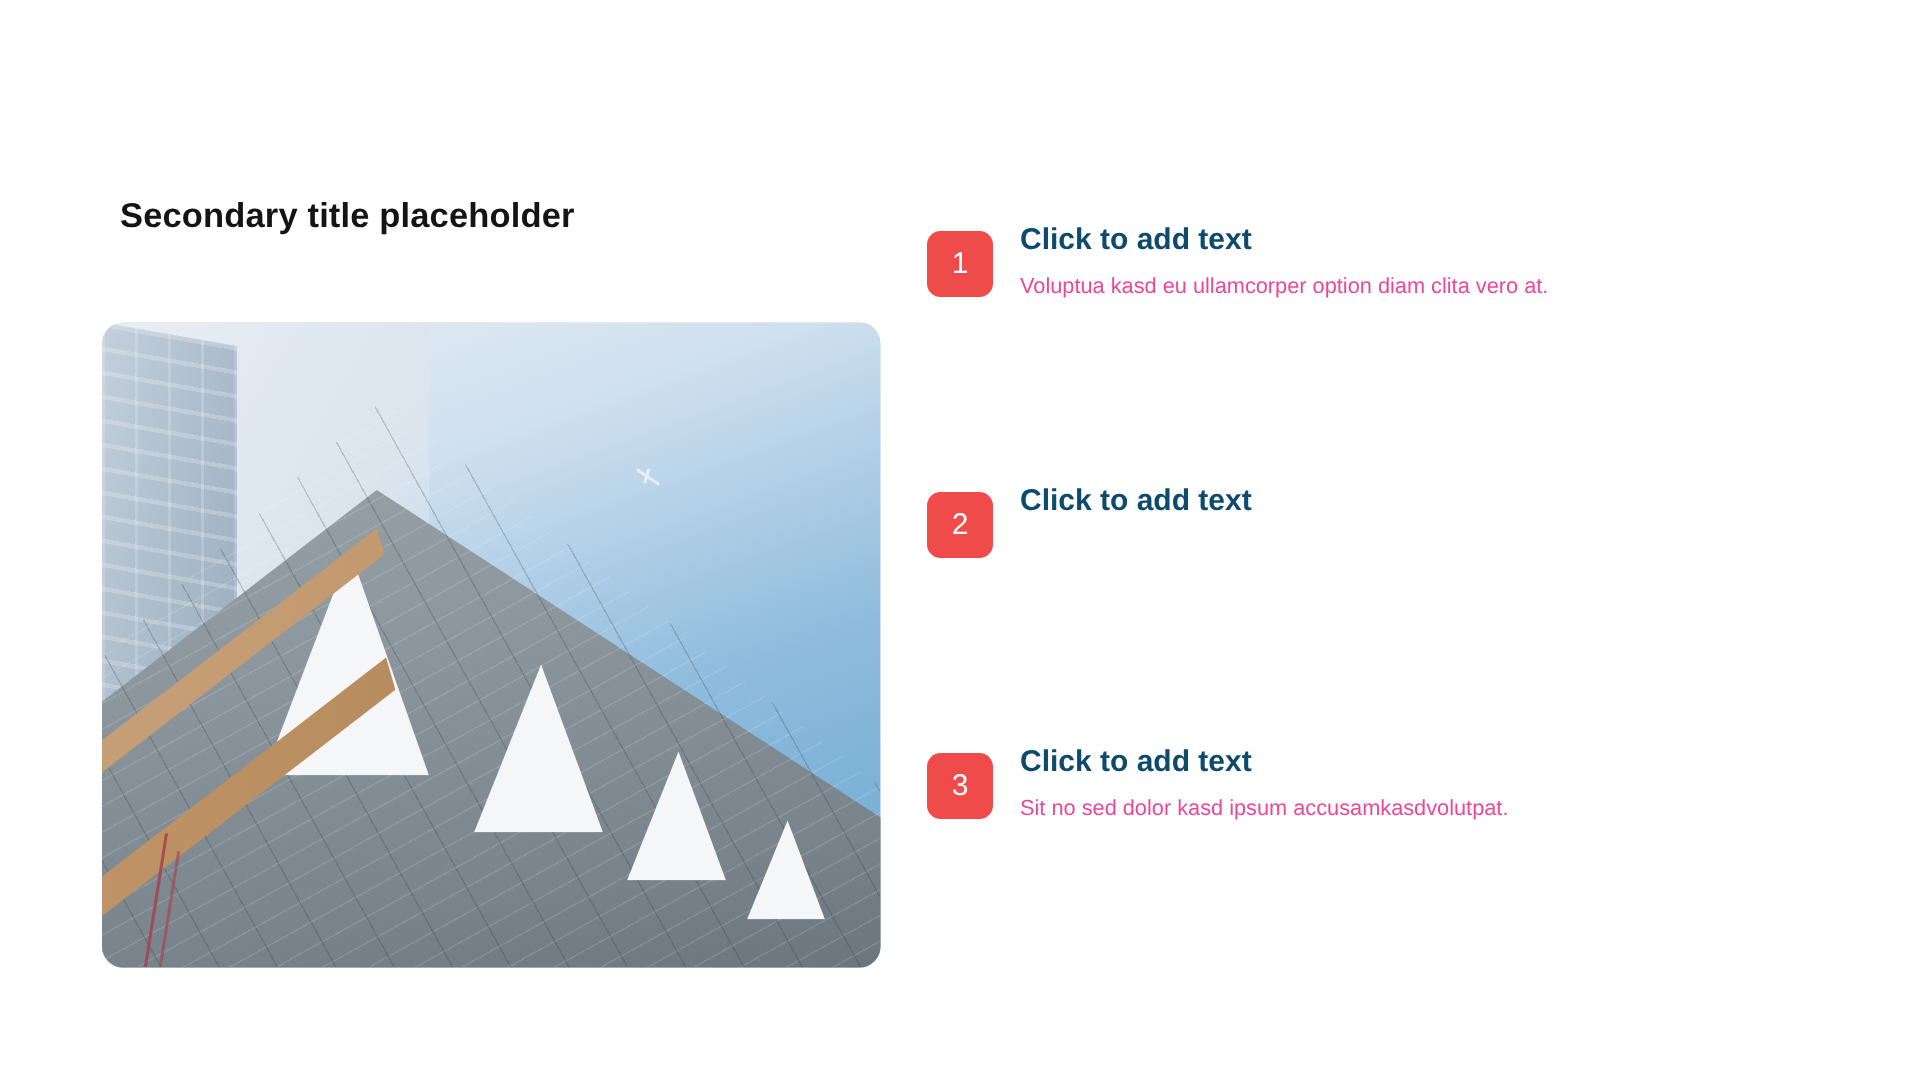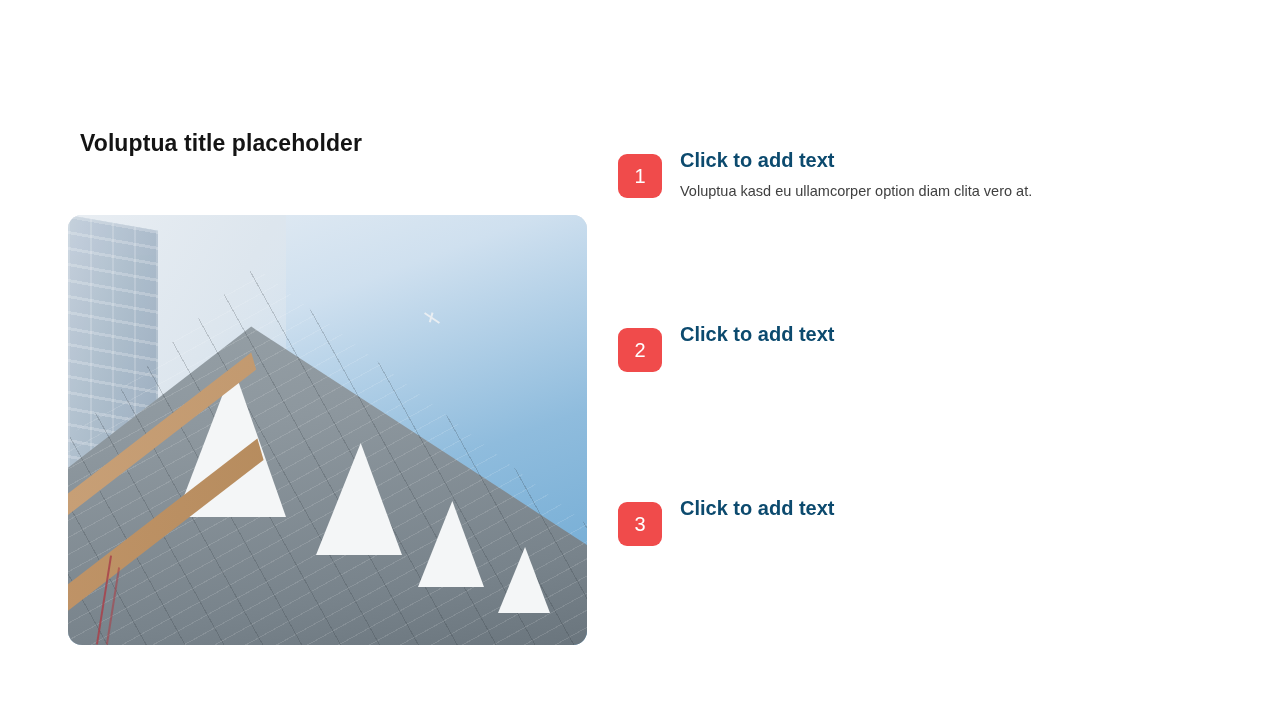--- a/index.html
+++ b/index.html
@@ -216,31 +216,31 @@
     margin: 0;
     font-size: 20px;
     font-weight: bold;
     color: #0c4a6e;
     line-height: 1.25;
   }
 
   .item-body {
     margin: 8px 0 0 0;
     font-size: 14.5px;
-    color: #404040;
+    color: #ec4899;
     line-height: 1.4;
   }
 </style>
 </head>
 <body>
 
 <div class="slide">
 
   <div class="left-col">
-    <h2 class="secondary-title">Voluptua title placeholder</h2>
+    <h2 class="secondary-title">Secondary title placeholder</h2>
   </div>
 
   <div class="photo-frame">
     <div class="sky"></div>
     <div class="sky-left-haze"></div>
     <div class="tower"></div>
     <div class="facade"></div>
     <div class="facade-lines"></div>
     <div class="facade-lines2"></div>
     <div class="crown">
@@ -265,16 +265,17 @@
     </div>
 
     <div class="item">
       <div class="badge">2</div>
       <h3 class="item-title">Click to add text</h3>
     </div>
 
     <div class="item">
       <div class="badge">3</div>
       <h3 class="item-title">Click to add text</h3>
+      <p class="item-body">Sit no sed dolor kasd ipsum accusamkasdvolutpat.</p>
     </div>
 
   </div>
 </div>
 
 </body></html>

